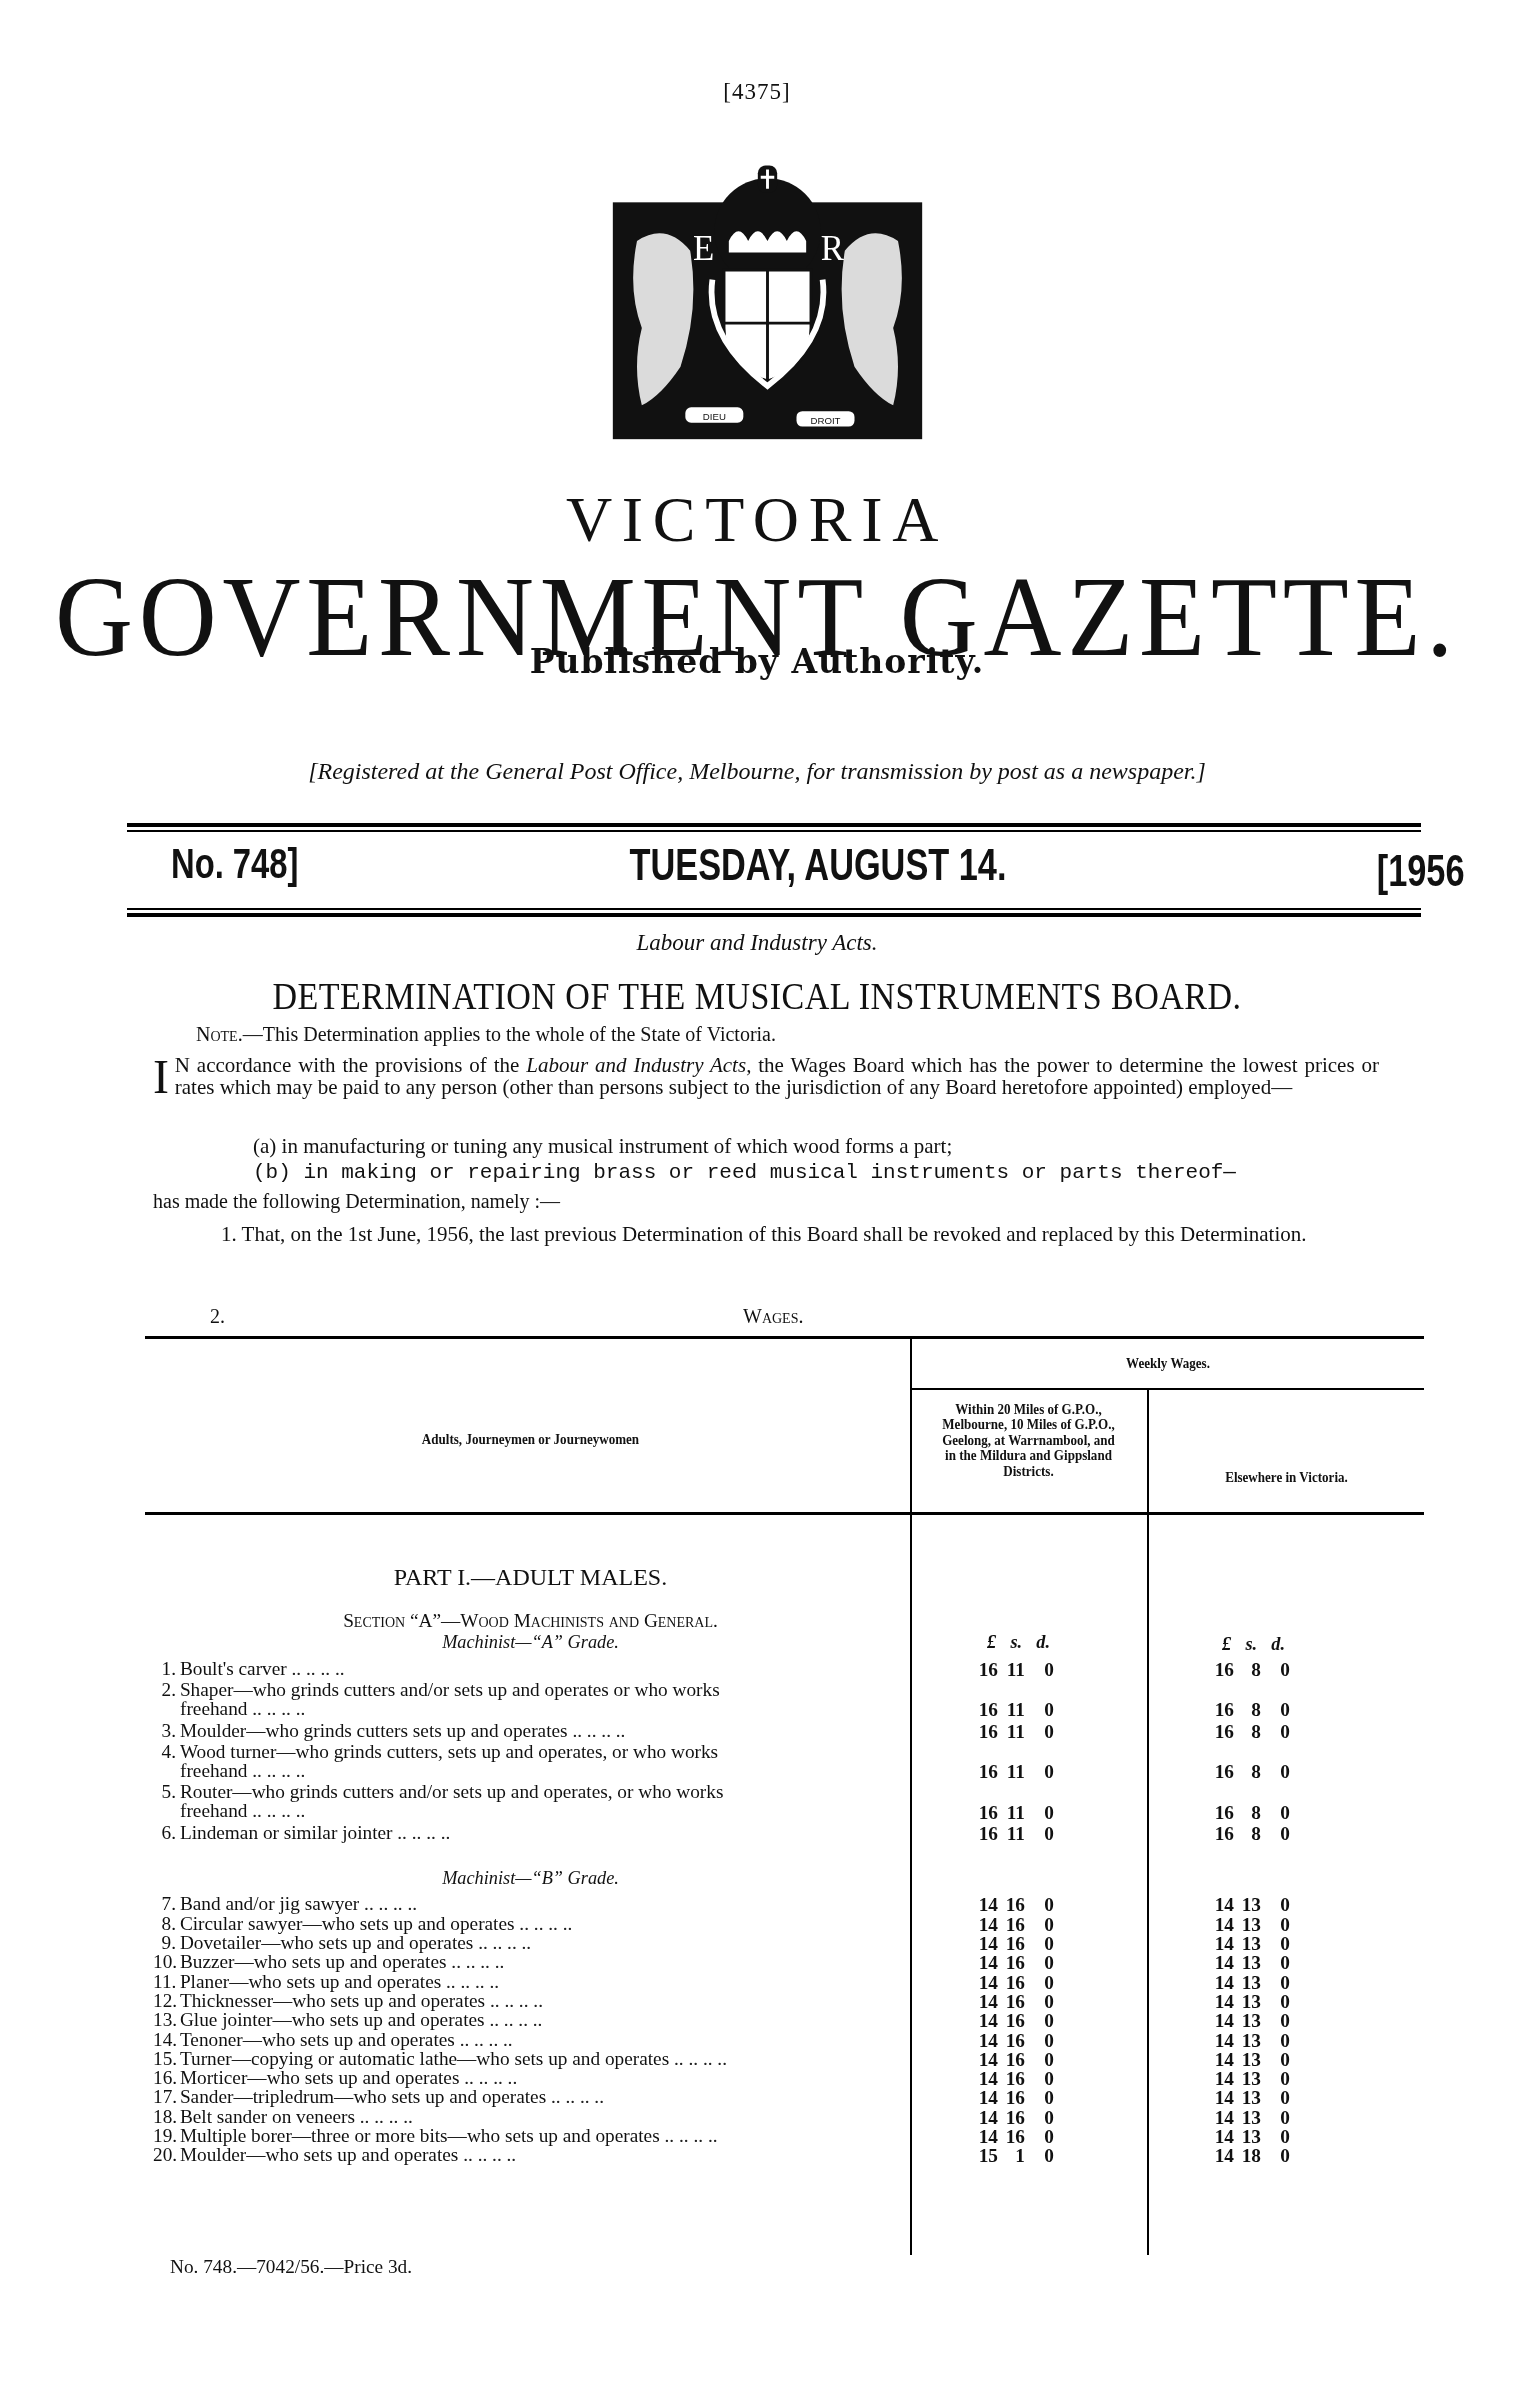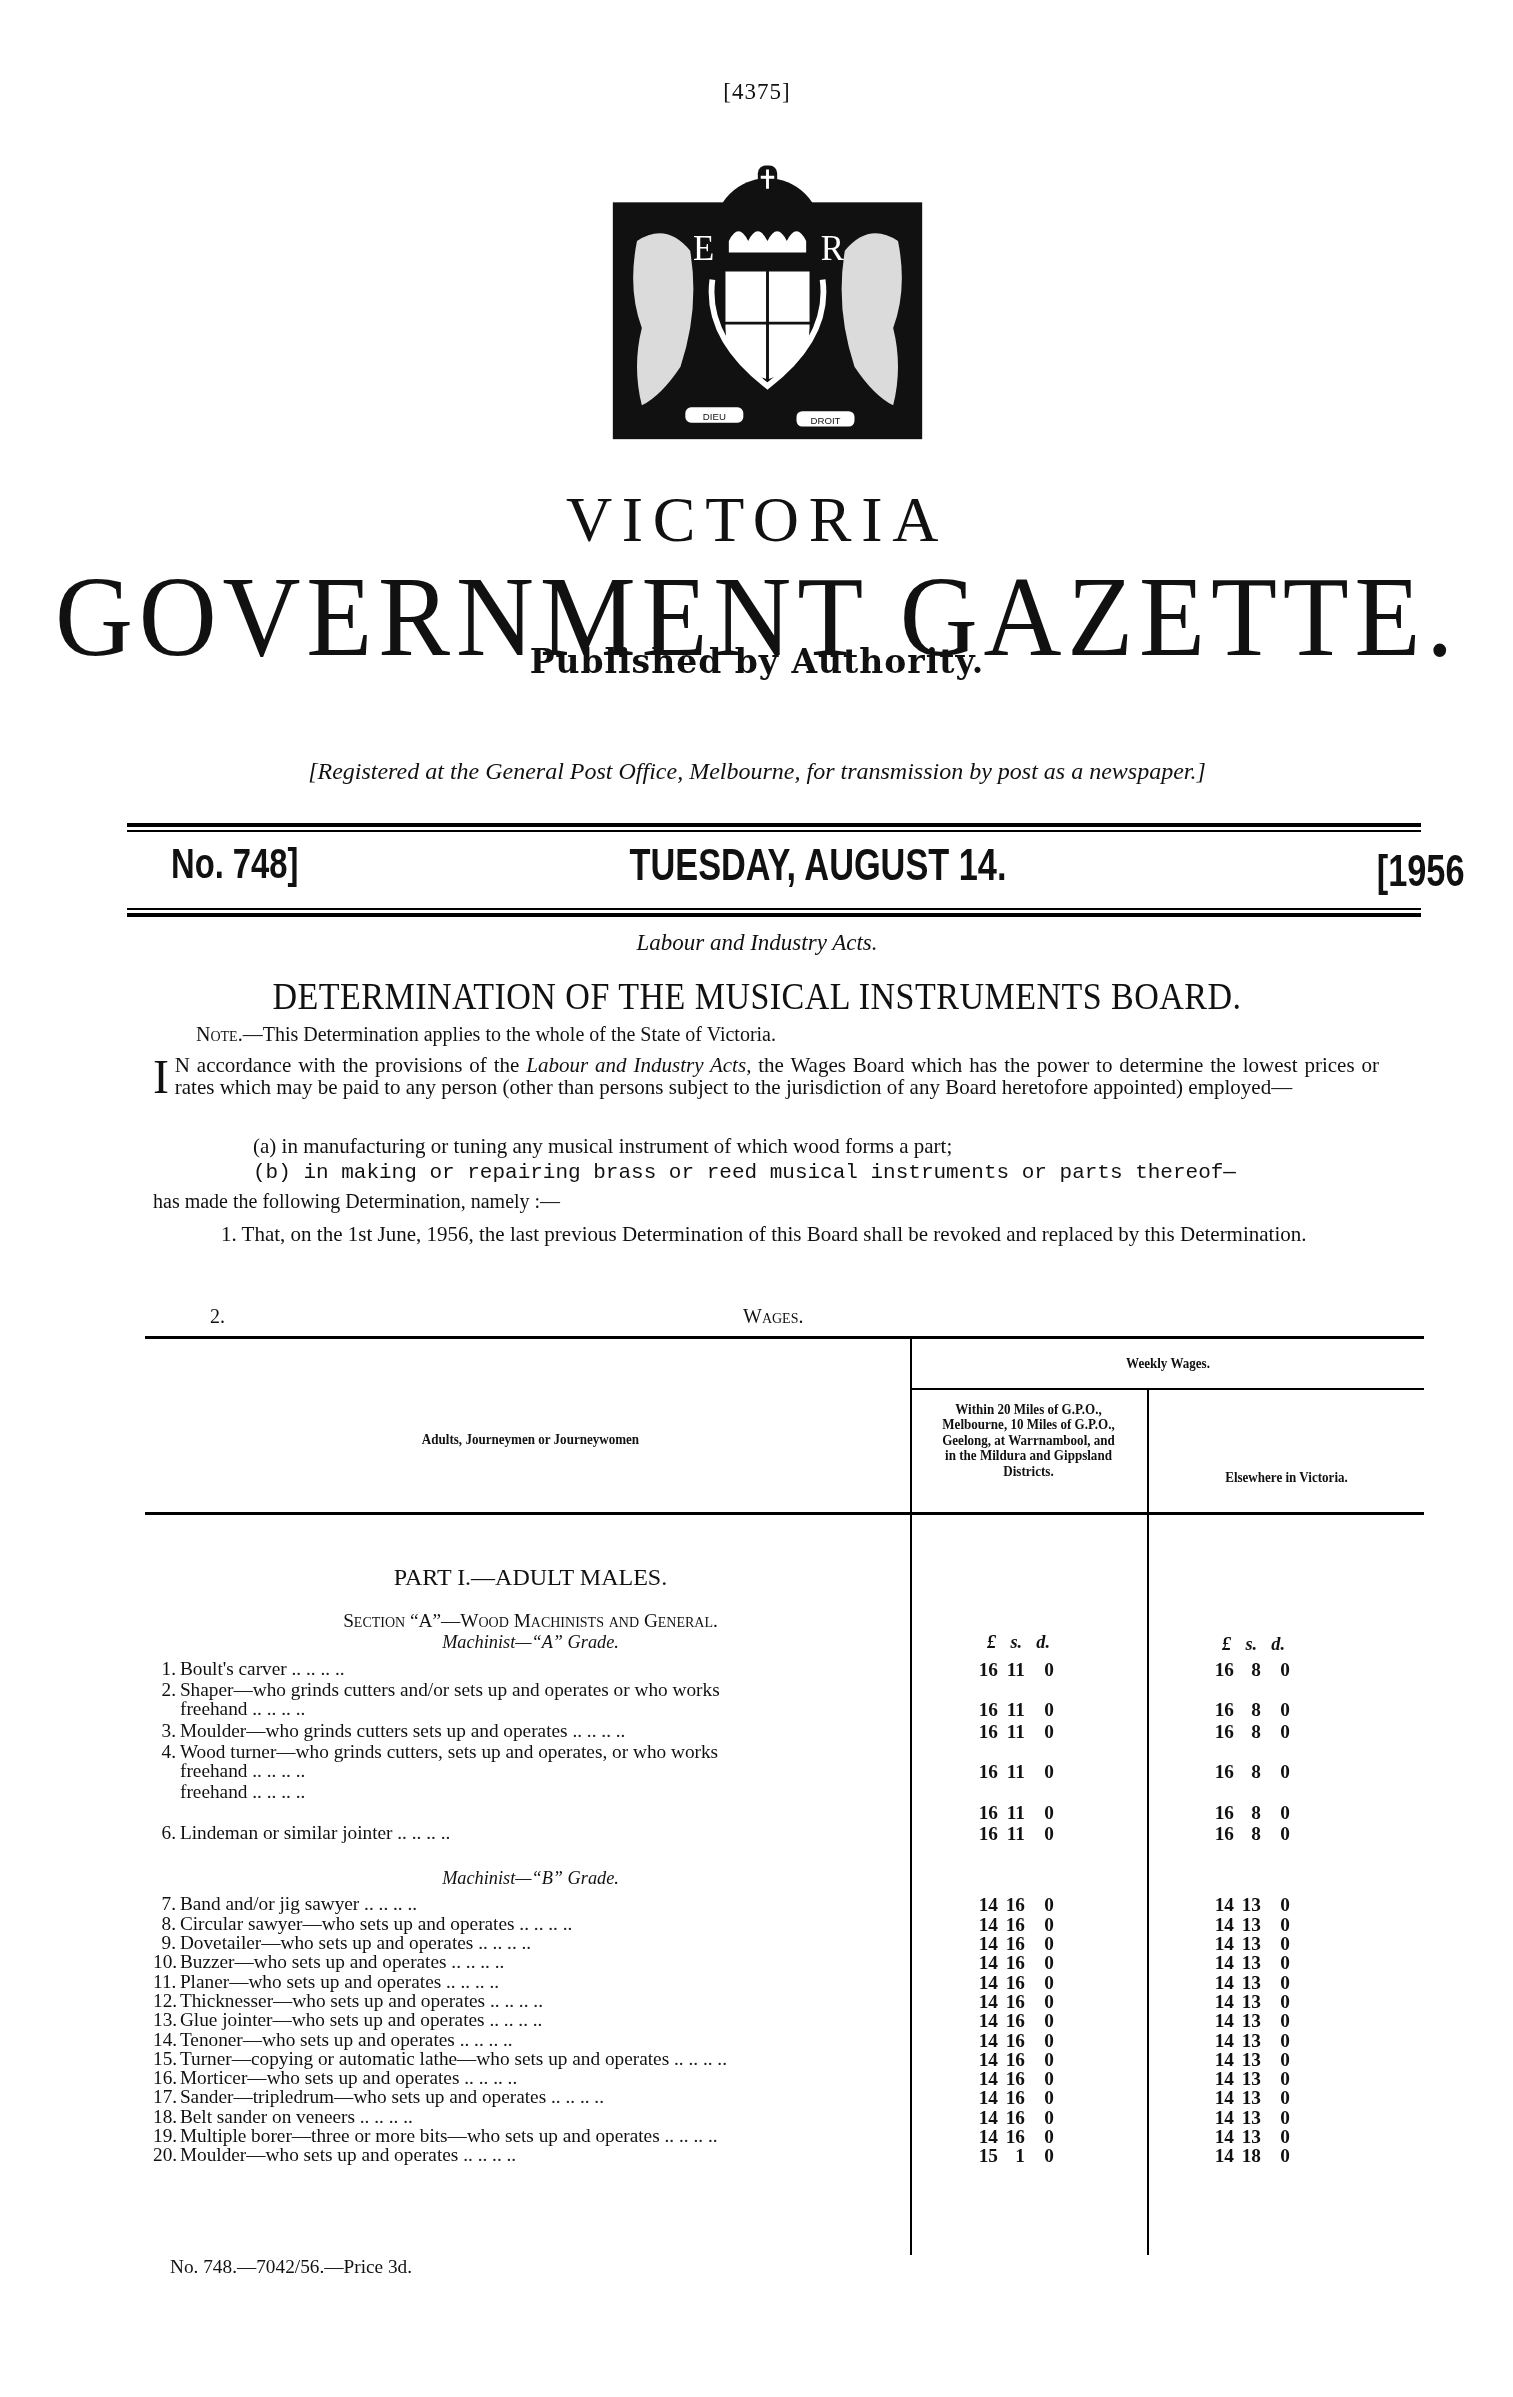--- a/index.html
+++ b/index.html
@@ -171,20 +171,21 @@
       <span class="l">16</span>
       <span class="s">11</span>
       <span class="d">0</span>
     </div>
     <div class="amt" style="left: 1205px; top: 1761px;">
       <span class="l">16</span>
       <span class="s">8</span>
       <span class="d">0</span>
     </div>
     <div class="row-label" style="top: 1782px;">
+      <div><span class="num">5.</span><span>Router—who grinds cutters and/or sets up and operates, or who works</span></div>
       <div class="cont"><span>freehand</span><span class="leaders">  ..      ..      ..      ..</span></div>
     </div>
     <div class="amt" style="left: 969px; top: 1802px;">
       <span class="l">16</span>
       <span class="s">11</span>
       <span class="d">0</span>
     </div>
     <div class="amt" style="left: 1205px; top: 1802px;">
       <span class="l">16</span>
       <span class="s">8</span>

